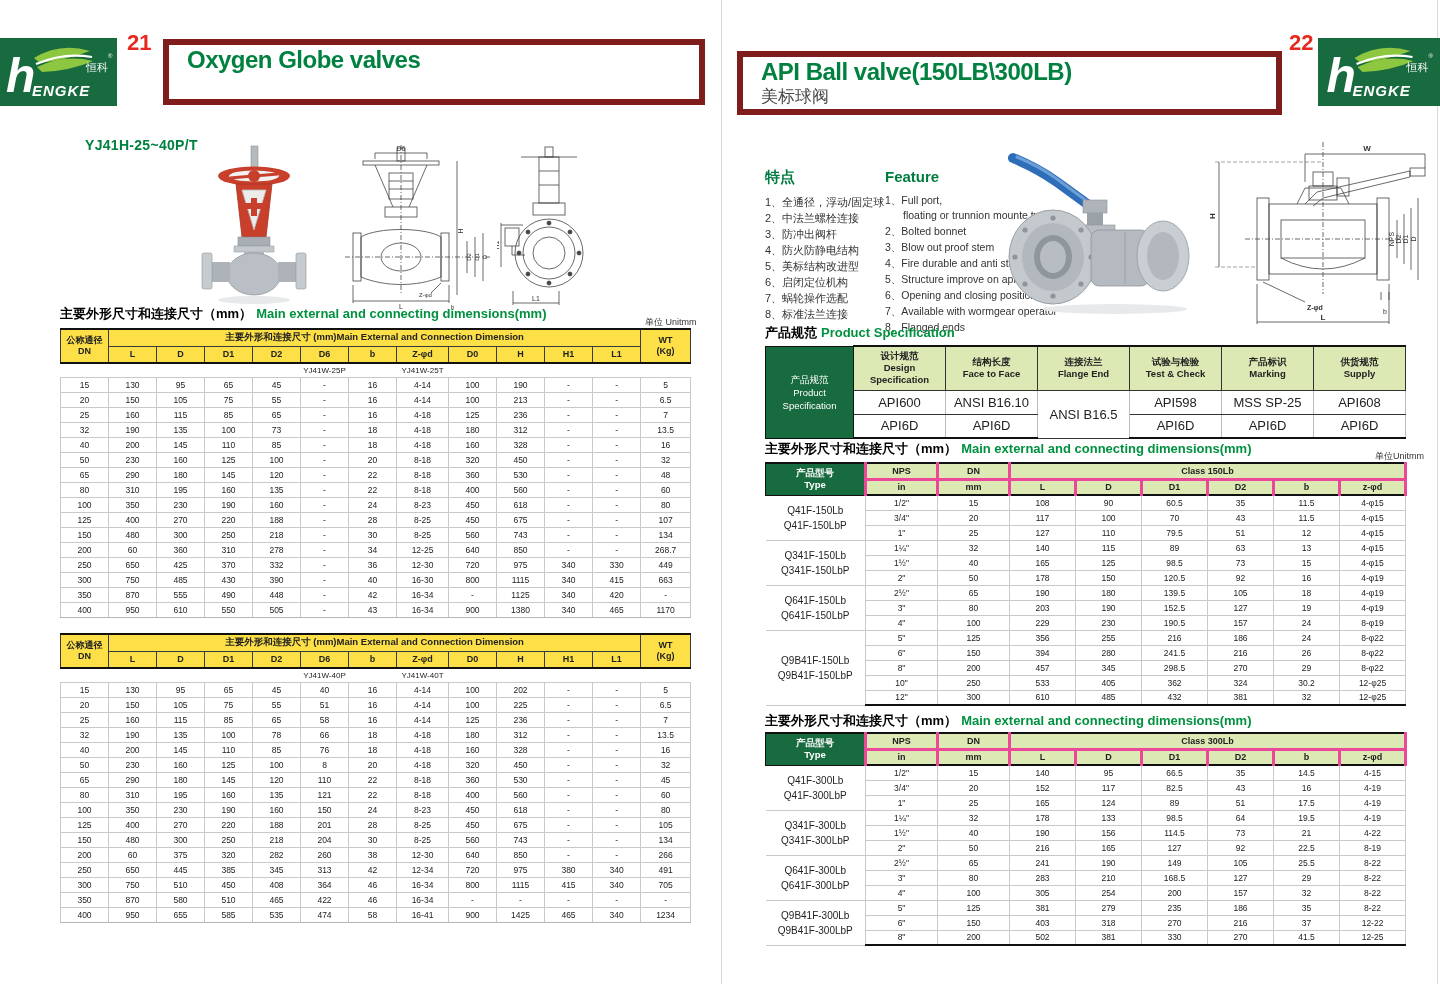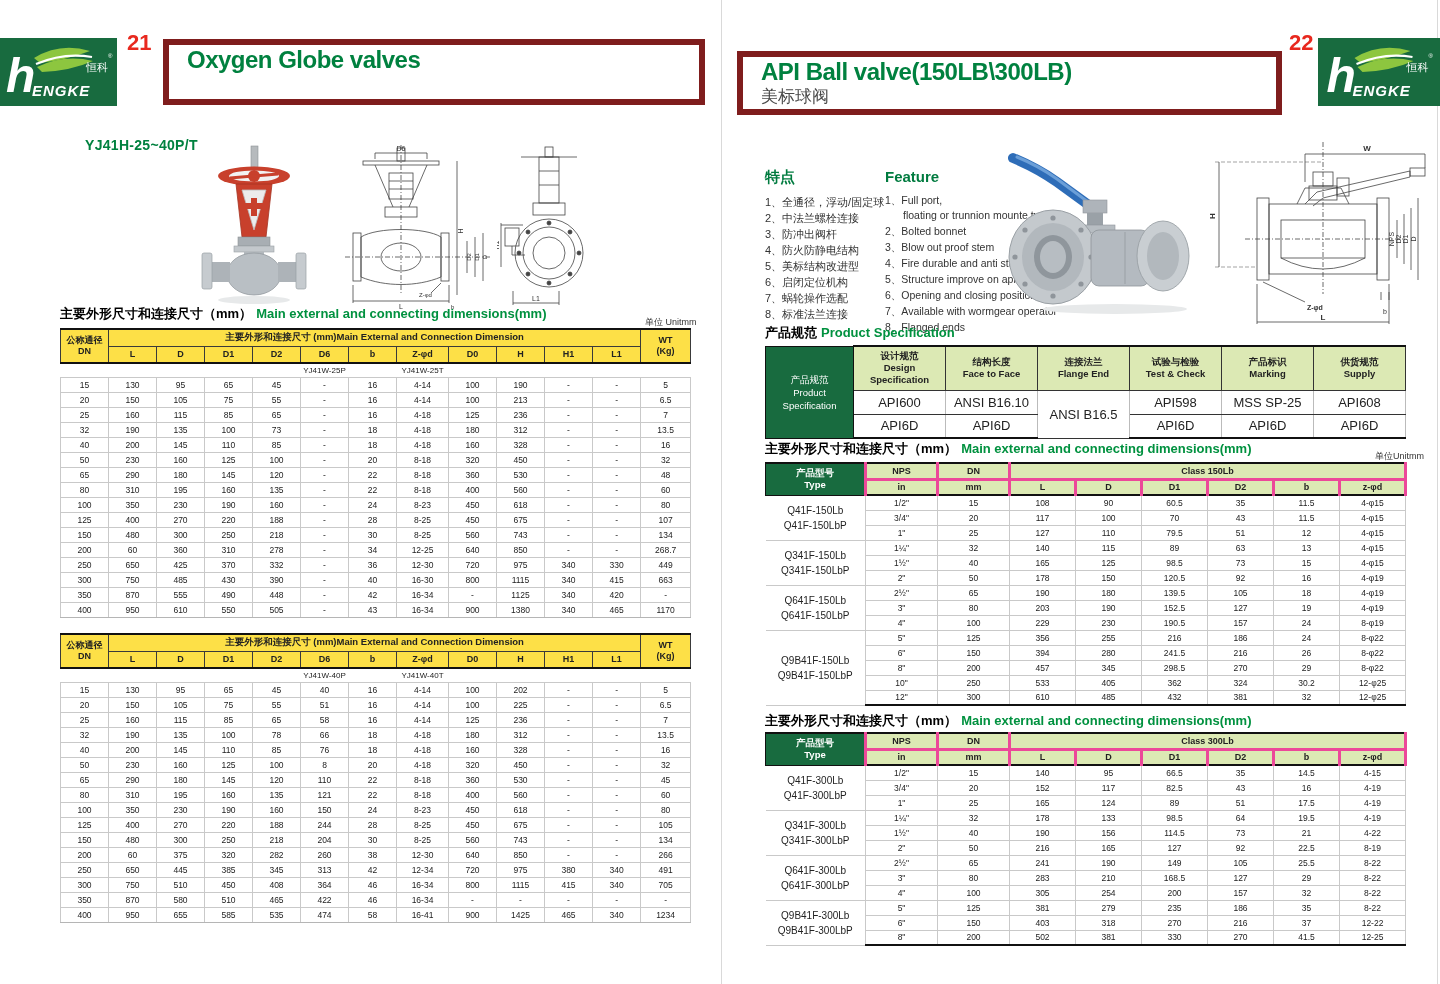--- a/index.html
+++ b/index.html
@@ -686,21 +686,21 @@
           <td>-</td>
           <td>-</td>
           <td>80</td>
         </tr>
         <tr>
           <td>125</td>
           <td>400</td>
           <td>270</td>
           <td>220</td>
           <td>188</td>
-          <td>244</td>
+          <td>201</td>
           <td>28</td>
           <td>8-25</td>
           <td>450</td>
           <td>675</td>
           <td>-</td>
           <td>-</td>
           <td>105</td>
         </tr>
         <tr>
           <td>150</td>

